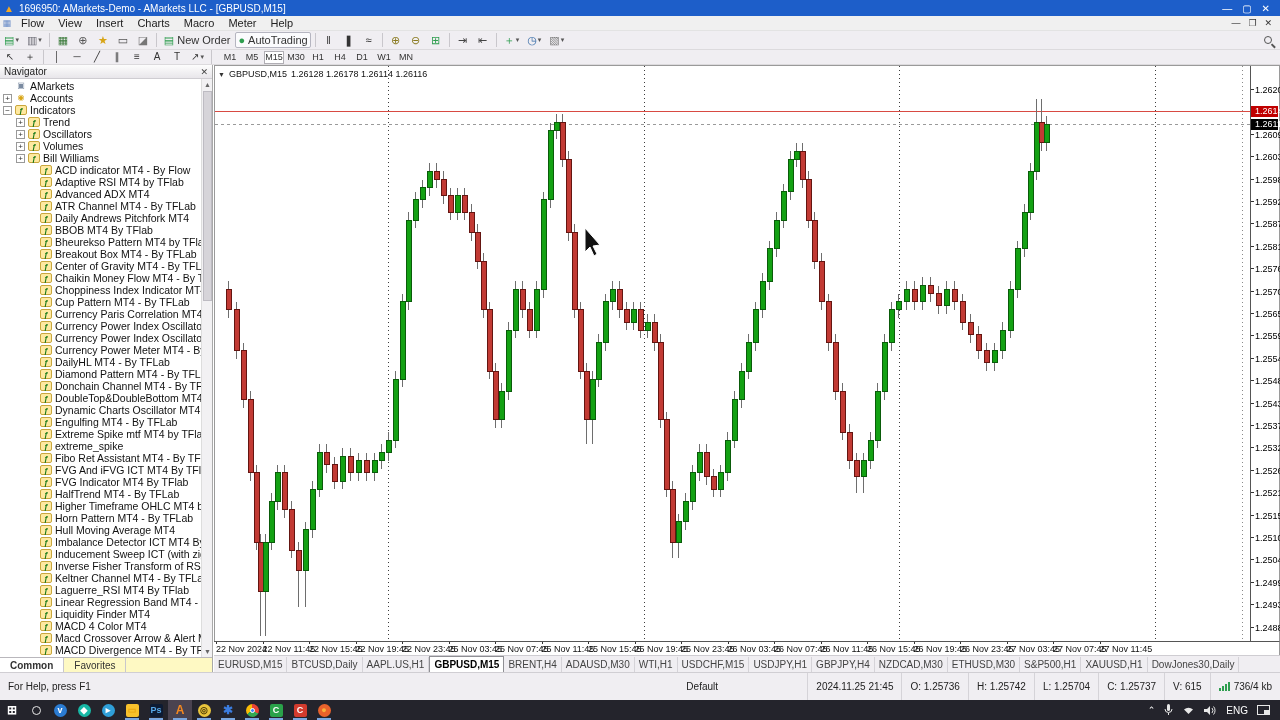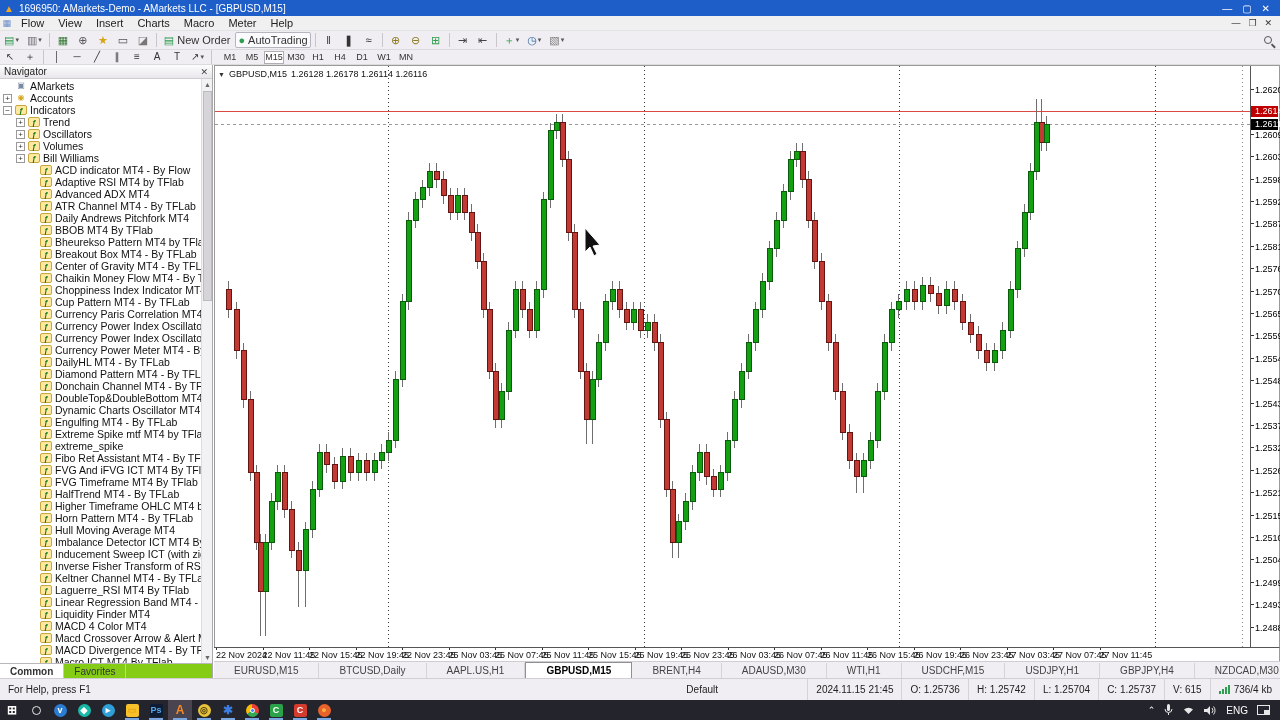--- a/index.html
+++ b/index.html
@@ -44,45 +44,45 @@
   .nav-header { height:14px; background:linear-gradient(#fdfdfd,#e8e6ea); border-bottom:1px solid #cfcdd2; display:flex; align-items:center; font-size:10px; padding:0 4px; color:#222; flex:0 0 auto; }
   .nav-header .close-x { margin-left:auto; font-size:9px; color:#444; }
   .nav-body { flex:1 1 auto; overflow:hidden; position:relative; font-size:10.5px; padding-top:1px; }
   .tree-row { height:12px; display:flex; align-items:center; white-space:nowrap; color:#111; }
   .tree-row .expander { width:9px; height:9px; border:1px solid #999; font-size:8px; line-height:7px; text-align:center; color:#333; background:#fff; margin-right:3px; flex:0 0 auto; }
   .tree-row .t-icon { width:12px; height:10px; font-size:8px; line-height:10px; text-align:center; margin-right:3px; flex:0 0 auto; }
   .ficon { background:#ffe9a0; border:1px solid #c9a73e; color:#1a7a1a; font-style:italic; font-weight:bold; border-radius:2px; }
   .nav-scrollbar { position:absolute; right:0; top:0; bottom:0; width:11px; background:#f2f1f3; border-left:1px solid #ddd; }
   .nav-scrollbar .sb-arrow { position:absolute; left:0; width:11px; height:11px; font-size:7px; text-align:center; line-height:11px; color:#666; background:#f2f1f3; }
   .nav-scrollbar .sb-thumb { position:absolute; left:1px; width:9px; top:12px; height:210px; background:#d6d4d9; border:1px solid #bdbbc2; }
-  .nav-tabs { height:15px; border-top:1px solid #b9b7bc; display:flex; font-size:10px; background:#84cc16; flex:0 0 auto; }
+  .nav-tabs { height:15px; border-top:1px solid #b9b7bc; display:flex; font-size:10px; background:#fef9c3; flex:0 0 auto; }
   .nav-tab { padding:0 10px; display:flex; align-items:center; border-right:1px solid #c9c7cc; color:#333; }
   .nav-tab.active { background:#fff; font-weight:bold; }
 
   
   .chart-region { flex:1 1 auto; display:flex; flex-direction:column; min-width:0; border-left:1px solid #fff; }
   .chart-upper { flex:1 1 auto; display:flex; min-height:0; position:relative; border:1px solid #9a9a9a; border-bottom:none; }
   .plot-wrap { position:relative; width:1035px; flex:0 0 auto; background:#fff; }
   .ohlc-strip { position:absolute; left:3px; top:3px; font-size:9px; color:#111; z-index:5; display:flex; gap:4px; align-items:center; }
   .ohlc-strip .tri { font-size:7px; color:#333; }
   .price-axis { flex:1 1 auto; position:relative; background:#fff; border-left:1px solid #555; font-size:9px; color:#000; }
   .ptick { position:absolute; left:4px; white-space:nowrap; }
   .ptick:before { content:""; position:absolute; left:-4px; top:4px; width:3px; height:1px; background:#333; }
   .price-box { position:absolute; left:0; right:1px; height:11px; color:#fff; font-size:9px; line-height:11px; padding-left:4px; z-index:4; }
   .time-axis { height:14px; flex:0 0 auto; border-top:1px solid #555; position:relative; font-size:9px; color:#111; background:#fff; border-right:1px solid #9a9a9a; }
   .tlabel { position:absolute; top:2px; white-space:nowrap; }
   .tlabel:before { content:""; position:absolute; left:0; top:-2px; width:1px; height:2px; background:#333; }
 
   
   .symbol-tabs { height:17px; flex:0 0 auto; background:#f0eef2; border-top:1px solid #cfcdd2; display:flex; align-items:flex-end; font-size:10px; color:#444; overflow:hidden; }
-  .sym-tab { padding:2px 20px; border-right:1px solid #d5d3d8; white-space:nowrap; }
+  .sym-tab { padding:2px 4px; border-right:1px solid #d5d3d8; white-space:nowrap; }
   .sym-tab.active { background:#fff; border:1px solid #8f8f94; border-bottom:none; font-weight:bold; color:#000; }
 
   
-  .statusbar { height:22px; background:#f0eef2; border-top:1px solid #d0ced3; display:flex; align-items:center; font-size:10px; color:#222; flex:0 0 auto; }
+  .statusbar { height:28px; background:#f0eef2; border-top:1px solid #d0ced3; display:flex; align-items:center; font-size:10px; color:#222; flex:0 0 auto; }
   .sb-seg { padding:0 8px; border-right:1px solid #d5d3d8; white-space:nowrap; height:100%; display:flex; align-items:center; }
   .sb-help { flex:0 0 440px; border-right:none; }
   .sb-fill { flex:1; }
   .traffic-bars { display:inline-flex; align-items:flex-end; gap:1px; margin-right:4px; }
   .traffic-bars i { width:2px; background:#2e9e4f; display:block; }
 
   
   .taskbar { height:20px; background:#24242c; display:flex; align-items:center; flex:0 0 auto; color:#fff; }
   .tb-icon { width:24px; height:20px; display:flex; align-items:center; justify-content:center; position:relative; font-size:11px; }
   .tb-icon .ic { width:13px; height:13px; display:flex; align-items:center; justify-content:center; font-size:9px; font-weight:bold; border-radius:2px; }
@@ -427,21 +427,21 @@
             <span>Fibo Ret Assistant MT4 - By TFLab</span>
           </div>
           <div class="tree-row" style="padding-left: 28px;">
             <span style="width: 12px; flex: 0 0 auto;"></span>
             <span class="t-icon ficon">ƒ</span>
             <span>FVG And iFVG ICT MT4 By TFlab</span>
           </div>
           <div class="tree-row" style="padding-left: 28px;">
             <span style="width: 12px; flex: 0 0 auto;"></span>
             <span class="t-icon ficon">ƒ</span>
-            <span>FVG Timeframe MT4 By TFlab</span>
+            <span>FVG Indicator MT4 By TFlab</span>
           </div>
           <div class="tree-row" style="padding-left: 28px;">
             <span style="width: 12px; flex: 0 0 auto;"></span>
             <span class="t-icon ficon">ƒ</span>
             <span>HalfTrend MT4 - By TFLab</span>
           </div>
           <div class="tree-row" style="padding-left: 28px;">
             <span style="width: 12px; flex: 0 0 auto;"></span>
             <span class="t-icon ficon">ƒ</span>
             <span>Higher Timeframe OHLC MT4 by TFlab</span>
@@ -850,21 +850,21 @@
           <div class="sym-tab">XAUUSD,H1</div>
           <div class="sym-tab">DowJones30,Daily</div>
         </div>
     </div>
   </div>
 
   <div class="statusbar">
     <div class="sb-seg sb-help">For Help, press F1</div>
     <div class="sb-fill"></div>
     <div class="sb-seg" style="min-width:130px;">Default</div>
-    <div class="sb-seg">2024.11.15 21:45</div>
+    <div class="sb-seg">2024.11.25 21:45</div>
     <div class="sb-seg">O: 1.25736</div>
     <div class="sb-seg">H: 1.25742</div>
     <div class="sb-seg">L: 1.25704</div>
     <div class="sb-seg">C: 1.25737</div>
     <div class="sb-seg">V: 615</div>
     <div class="sb-seg" style="border-right:none;">
       <span class="traffic-bars">
           <i style="height:3px"></i>
           <i style="height:5px"></i>
           <i style="height:7px"></i>

